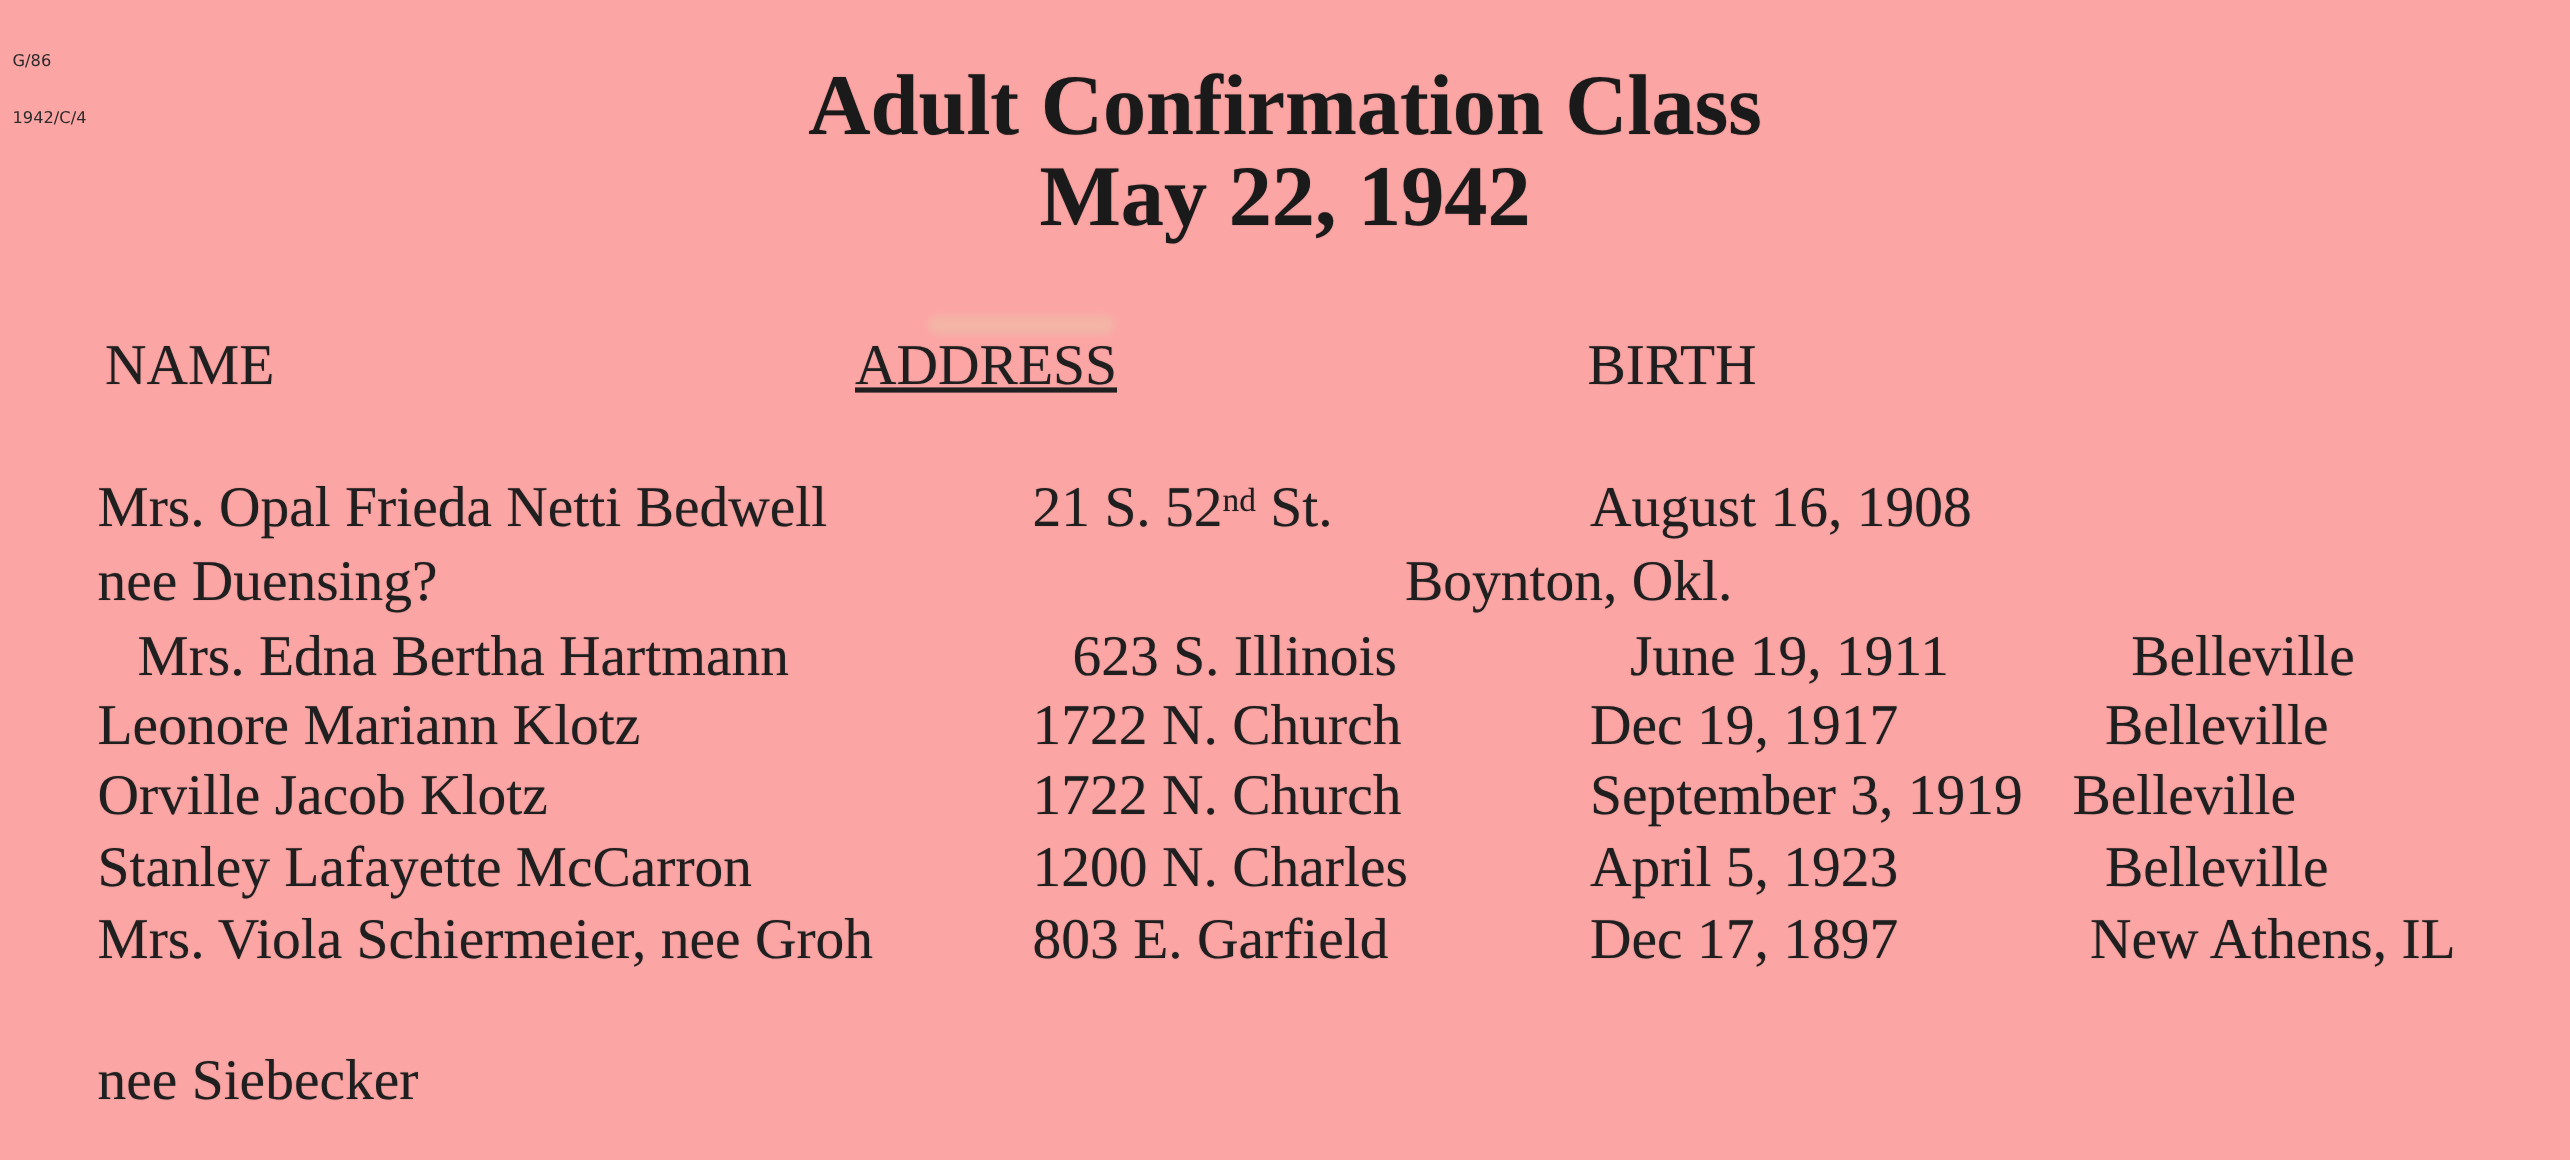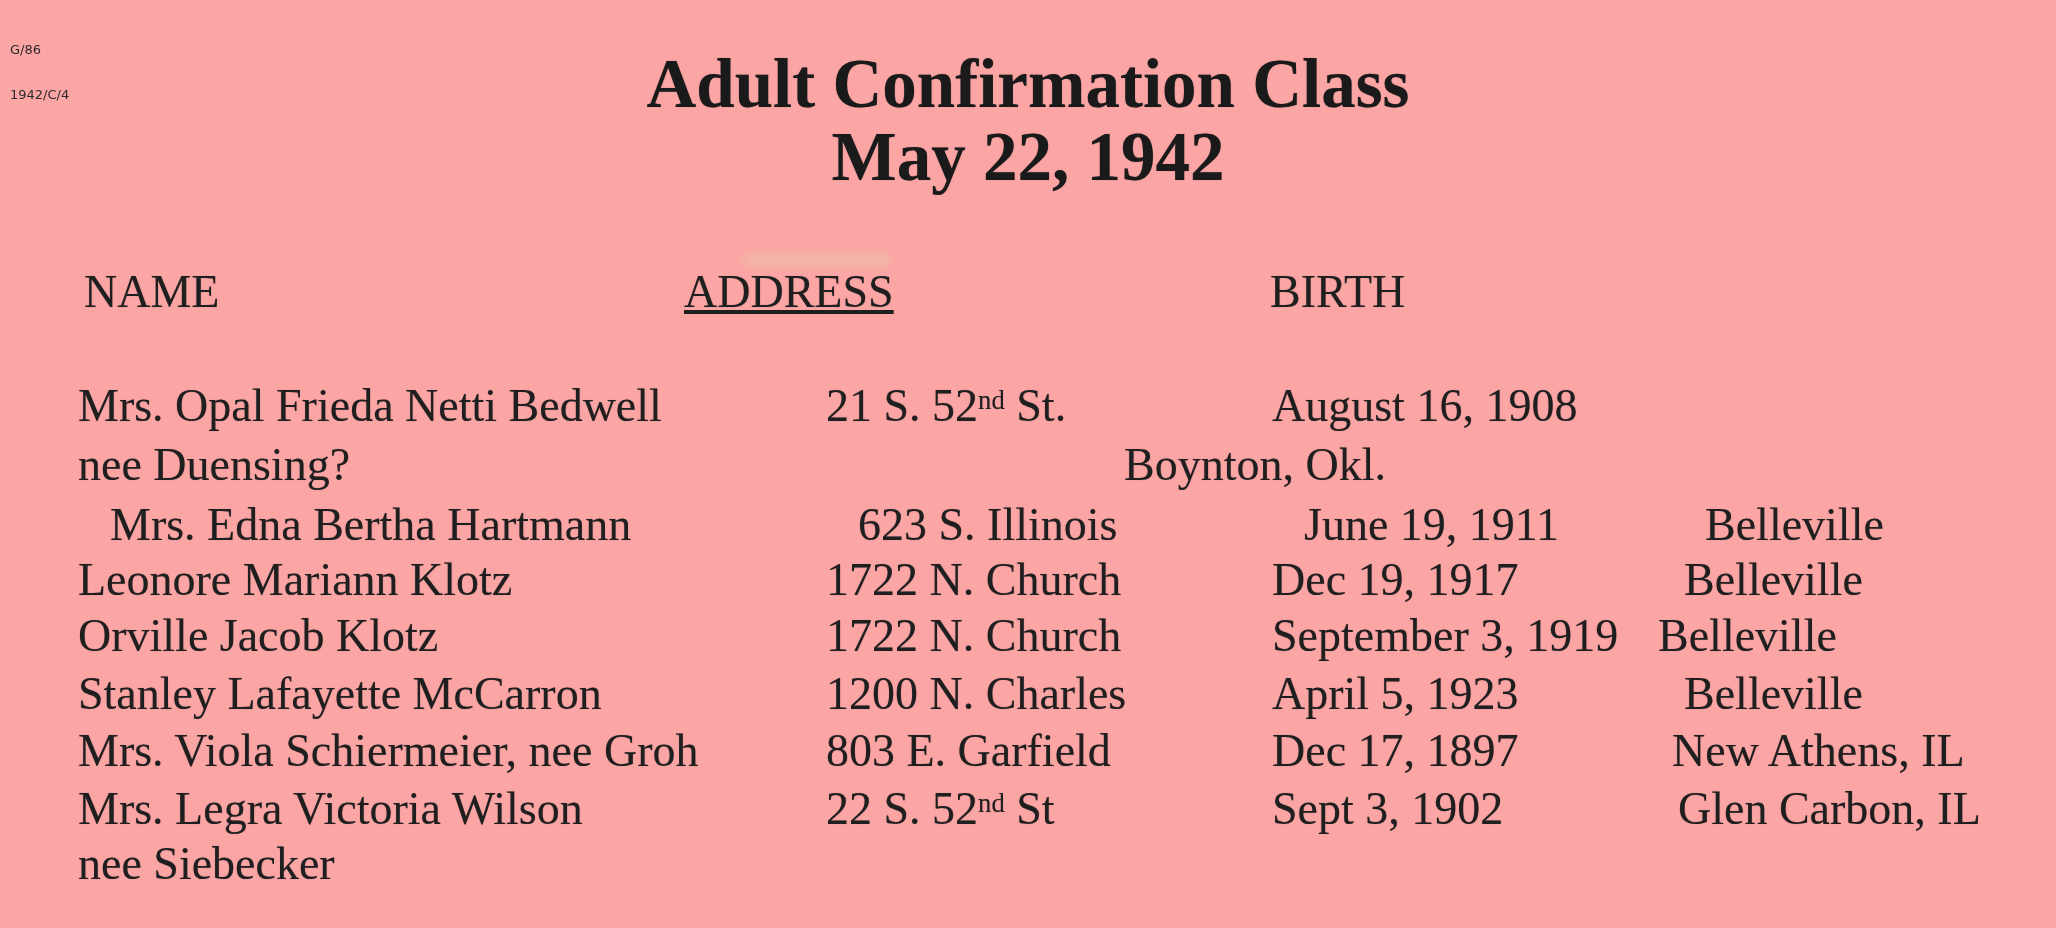--- a/index.html
+++ b/index.html
@@ -129,24 +129,18 @@
     <span class="cell c-loc" style="left:1668px">Belleville</span>
   </div>
 
   <div class="trow" id="row-7">
     <span class="cell c-name">Mrs. Viola Schiermeier, nee Groh</span>
     <span class="cell c-addr">803 E. Garfield</span>
     <span class="cell c-birth">Dec 17, 1897</span>
     <span class="cell c-loc" style="left:1656px">New Athens, IL</span>
   </div>
 
-  <div class="trow" id="row-8">
-    <span class="cell c-name">Mrs. Legra Victoria Wilson</span>
-    <span class="cell c-addr"><span>22 S. 52</span><sup class="ord">nd</sup><span> St</span></span>
-    <span class="cell c-birth">Sept 3, 1902</span>
-    <span class="cell c-loc" style="left:1662px">Glen Carbon, IL</span>
-  </div>
 
   <div class="trow" id="row-9">
     <span class="cell c-name">nee Siebecker</span>
   </div>
 
 </div>
 
 </body></html>

